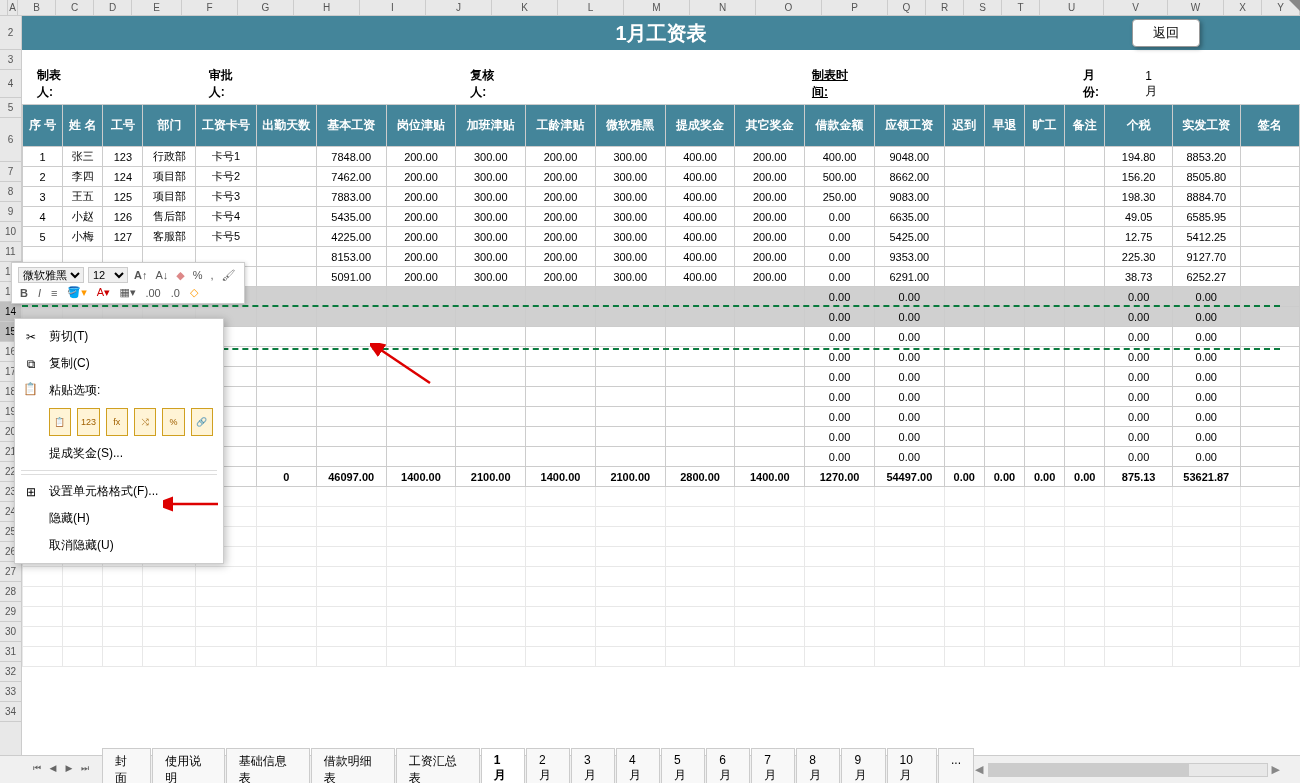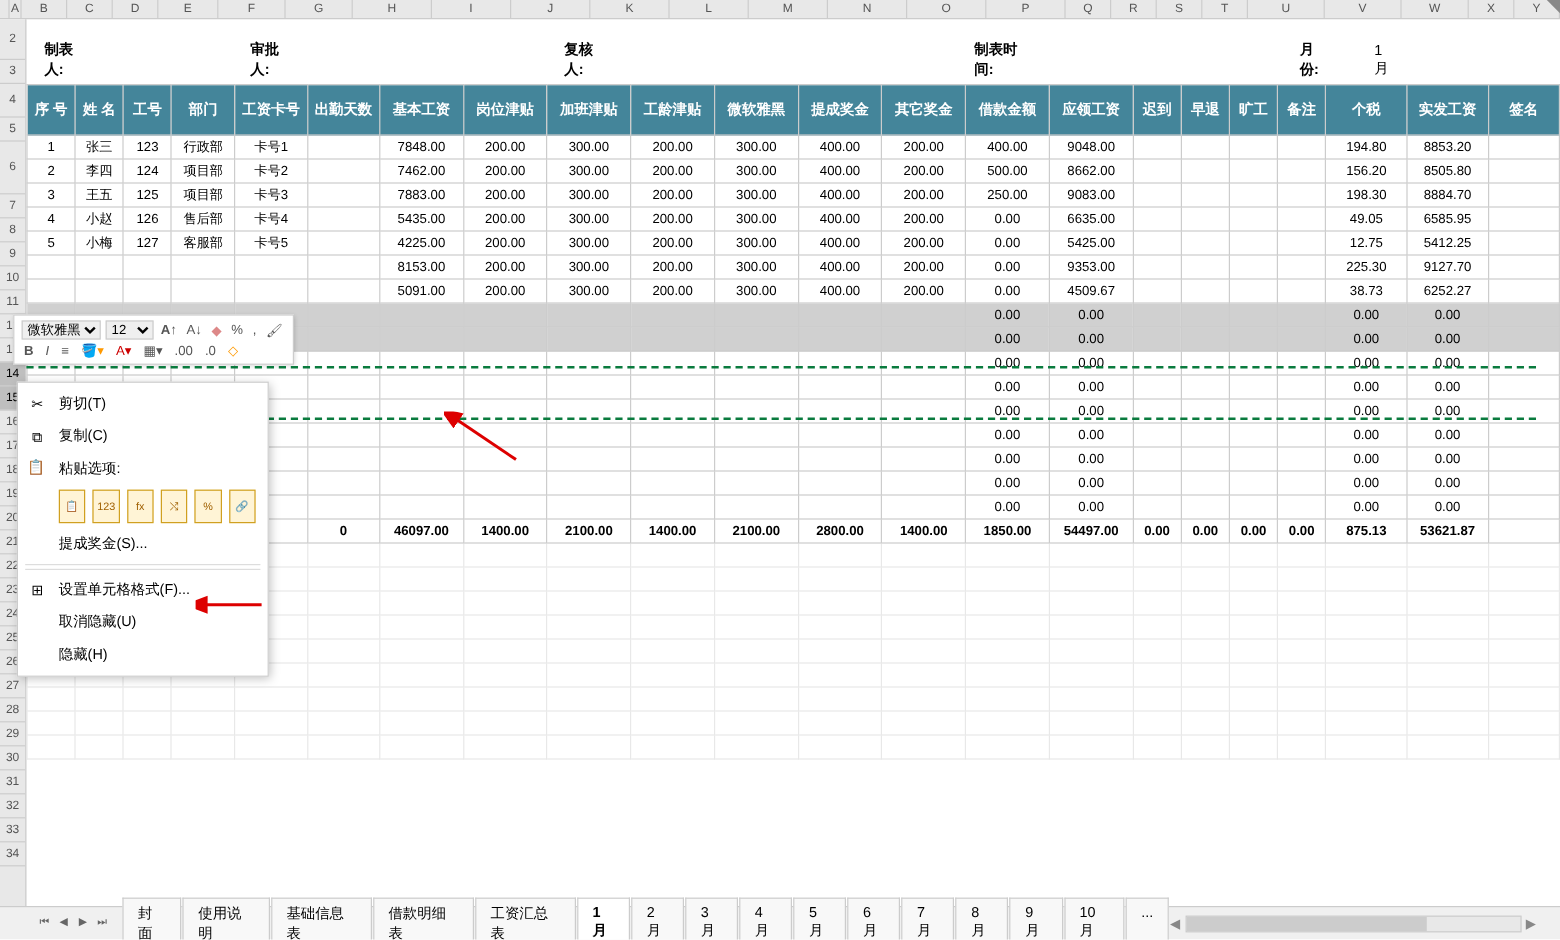--- a/index.html
+++ b/index.html
@@ -23,21 +23,21 @@
 
 .title-bar { height: 34px; background: #44859a; display: flex; align-items: center; position: relative; }
 .title-text { flex: 1; text-align: center; color: #fff; font-size: 20px; font-weight: bold; }
 .return-btn { position: absolute; right: 100px; background: #fff; border: 1px solid #999; border-radius: 4px; padding: 4px 20px; font-size: 13px; box-shadow: 2px 2px 4px rgba(0,0,0,0.3); cursor: pointer; }
 
 
 .info-row { height: 28px; display: flex; align-items: center; font-size: 12px; font-weight: bold; padding-left: 15px; }
 .info-row span { margin-right: 140px; }
 .info-row .spacer1 { margin-right: 230px; }
 .info-row .spacer2 { margin-right: 310px; }
-.info-row .spacer3 { margin-right: 230px; }
+.info-row .spacer3 { margin-right: 230px; text-decoration: underline; }
 
 
 .data-table { border-collapse: collapse; width: 100%; }
 .data-table th { background: #44859a; color: #fff; font-size: 12px; font-weight: bold; padding: 8px 4px; border: 1px solid #ccc; white-space: nowrap; height: 42px; }
 .data-table td { border: 1px solid #ccc; text-align: center; padding: 2px 4px; height: 20px; font-size: 11px; }
 .data-table tr.sel td { background: #d0d0d0; }
 
 
 .mini-toolbar { position: absolute; left: 11px; top: 262px; background: #fff; border: 1px solid #ccc; box-shadow: 1px 1px 4px rgba(0,0,0,0.2); padding: 4px 6px; font-size: 11px; }
 .mini-toolbar .row1 { display: flex; align-items: center; gap: 4px; margin-bottom: 3px; }
@@ -144,20 +144,24 @@
       <div class="row-header">28</div>
       <div class="row-header">29</div>
       <div class="row-header">30</div>
       <div class="row-header">31</div>
       <div class="row-header">32</div>
       <div class="row-header">33</div>
       <div class="row-header">34</div>
     </div>
   <div class="sheet">
 
+    <div class="title-bar">
+      <div class="title-text">1月工资表</div>
+      <button class="return-btn">返回</button>
+    </div>
 
     <div style="height:20px"></div>
 
     <div class="info-row">
       <span>制表人:</span>
       <span class="spacer1">审批人:</span>
       <span class="spacer2">复核人:</span>
       <span class="spacer3">制表时间:</span>
       <span style="margin-right:40px;">月份:</span>
       <span style="font-weight:normal;">1月</span>
@@ -368,21 +372,21 @@
             <td></td>
             <td></td>
             <td>5091.00</td>
             <td>200.00</td>
             <td>300.00</td>
             <td>200.00</td>
             <td>300.00</td>
             <td>400.00</td>
             <td>200.00</td>
             <td>0.00</td>
-            <td>4509.67</td>
+            <td>6291.00</td>
             <td></td>
             <td></td>
             <td></td>
             <td></td>
             <td>38.73</td>
             <td>6252.27</td>
             <td></td>
           </tr>
           <tr class="sel">
             <td></td>
@@ -607,21 +611,21 @@
             <td></td>
             <td></td>
             <td>0</td>
             <td>46097.00</td>
             <td>1400.00</td>
             <td>2100.00</td>
             <td>1400.00</td>
             <td>2100.00</td>
             <td>2800.00</td>
             <td>1400.00</td>
-            <td>1850.00</td>
+            <td>1270.00</td>
             <td>54497.00</td>
             <td>0.00</td>
             <td>0.00</td>
             <td>0.00</td>
             <td>0.00</td>
             <td>875.13</td>
             <td>53621.87</td>
             <td></td>
           </tr>
           <tr>
@@ -890,24 +894,24 @@
   <div class="item">
       <span>提成奖金(S)...</span>
     </div>
   <div class="sep"></div>
   <div class="sep"></div>
   <div class="item">
       <span class="icon">⊞</span>
       <span>设置单元格格式(F)...</span>
     </div>
   <div class="item">
+      <span>隐藏(H)</span>
+    </div>
+  <div class="item">
       <span>取消隐藏(U)</span>
-    </div>
-  <div class="item">
-      <span>隐藏(H)</span>
     </div>
 </div>
 
 <div class="arrow" style="left:370px; top:343px;">
   <svg width="70" height="50">
       <defs>
         <marker id="ah1" markerWidth="10" markerHeight="10" refX="2" refY="3" orient="auto">
           <path d="M0,0 L0,6 L8,3 z" fill="#d00"></path>
         </marker>
       </defs>

